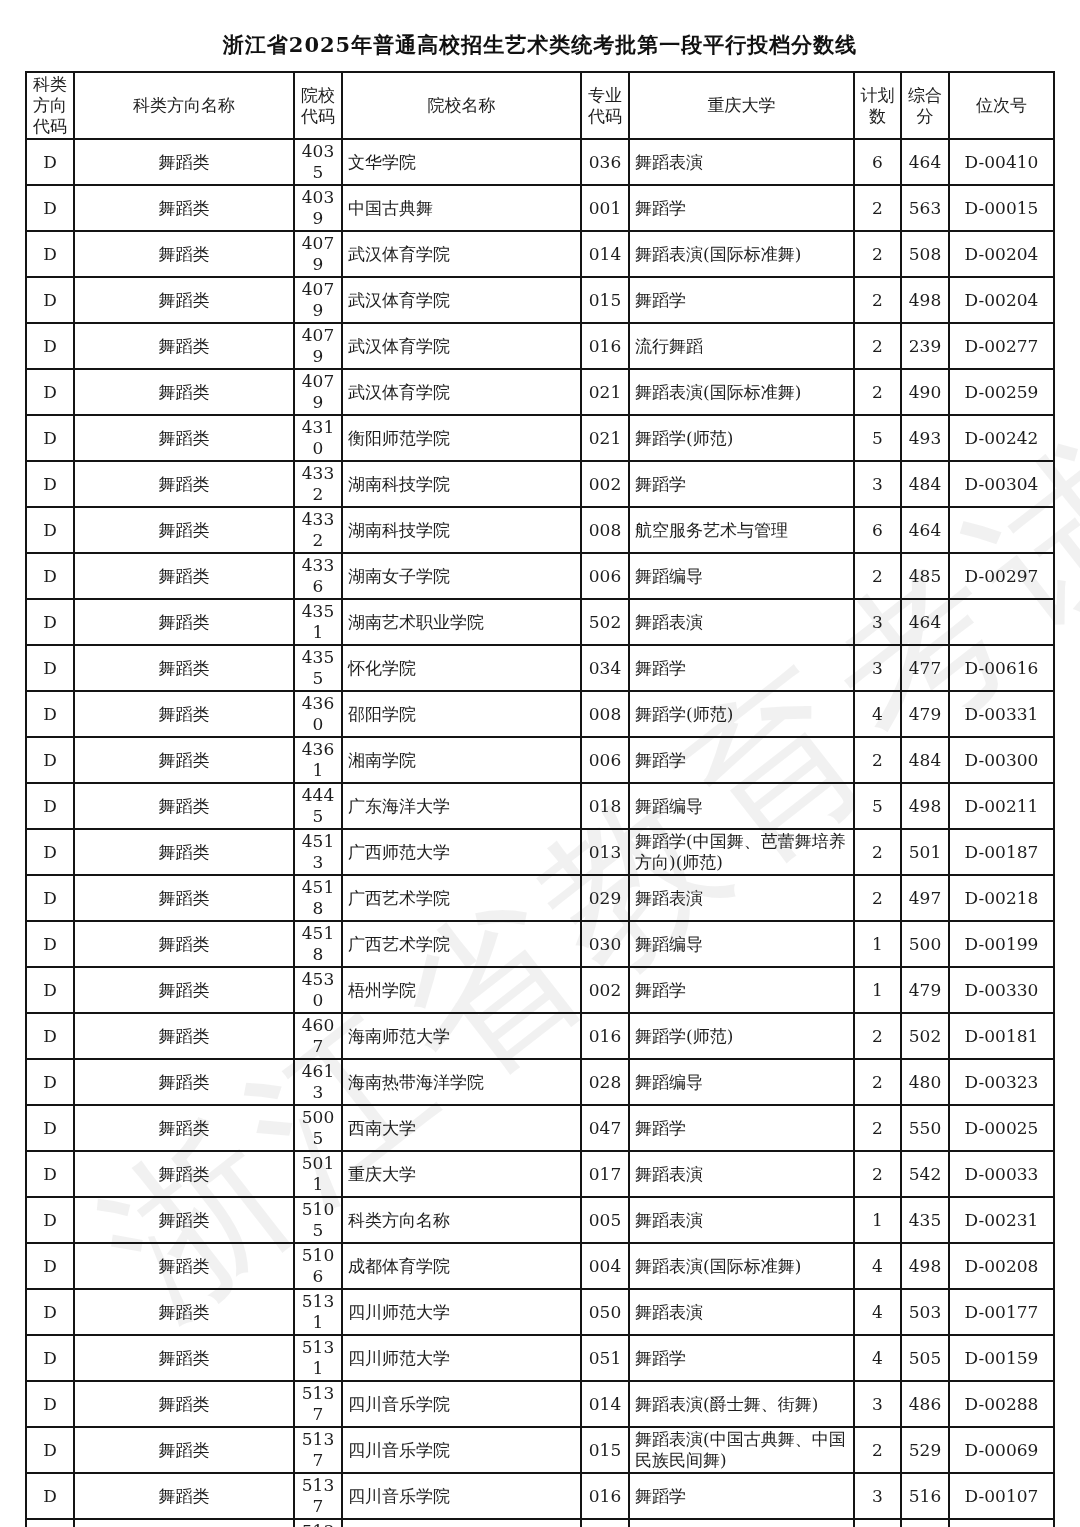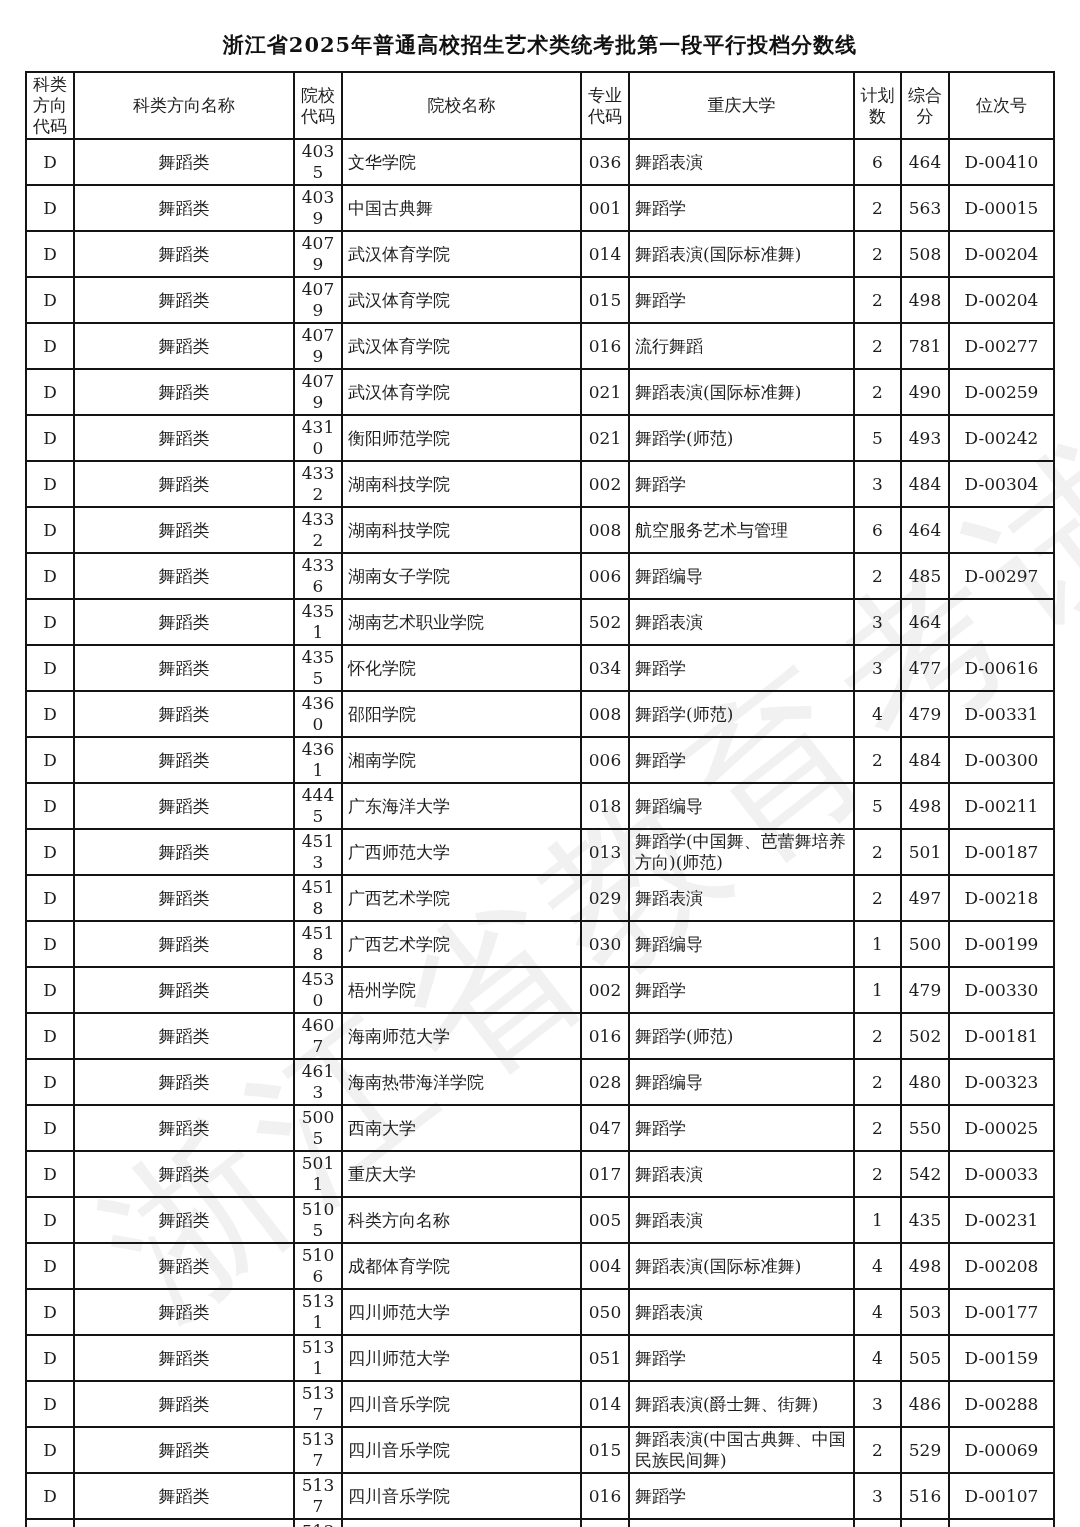--- a/index.html
+++ b/index.html
@@ -152,21 +152,21 @@
           <td>D-00204</td>
         </tr>
         <tr>
           <td>D</td>
           <td>舞蹈类</td>
           <td>4079</td>
           <td class="cell-left">武汉体育学院</td>
           <td>016</td>
           <td class="cell-left">流行舞蹈</td>
           <td>2</td>
-          <td>781</td>
+          <td>239</td>
           <td>D-00277</td>
         </tr>
         <tr>
           <td>D</td>
           <td>舞蹈类</td>
           <td>4079</td>
           <td class="cell-left">武汉体育学院</td>
           <td>021</td>
           <td class="cell-left">舞蹈表演(国际标准舞)</td>
           <td>2</td>

